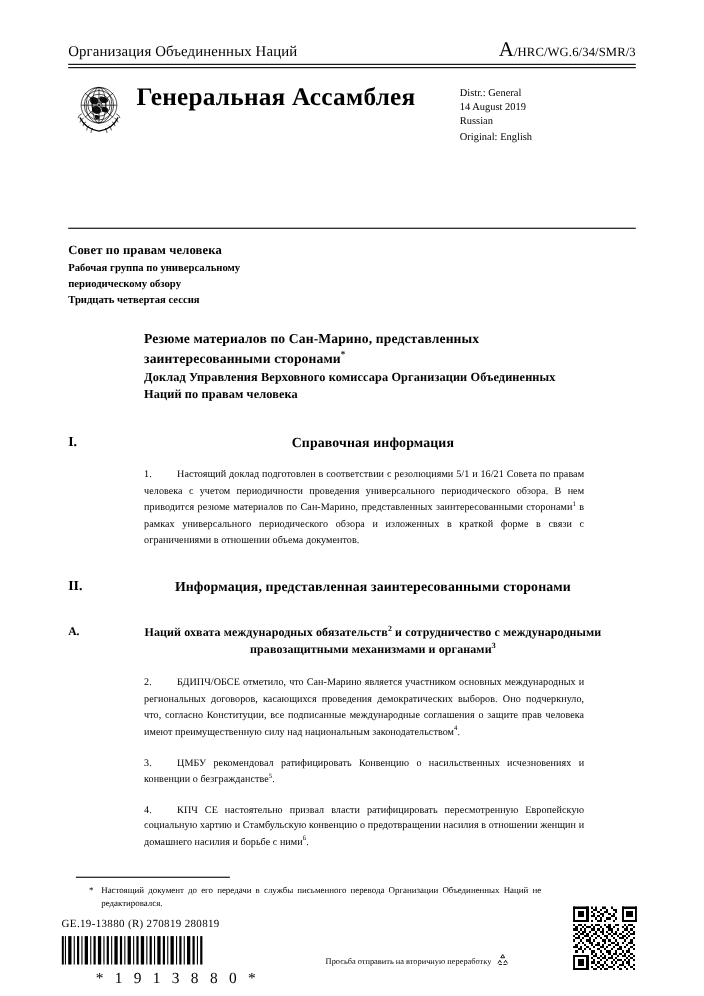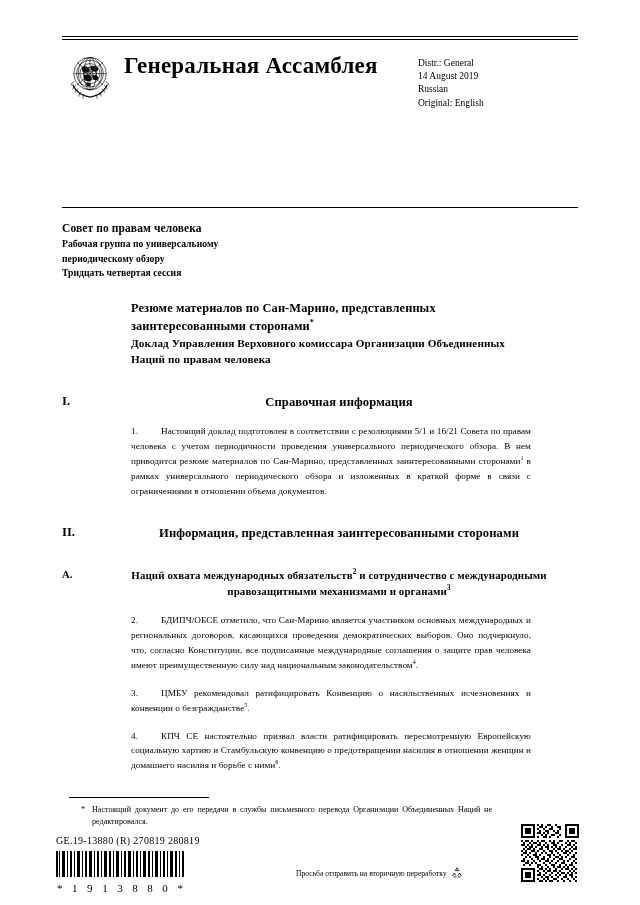--- a/index.html
+++ b/index.html
@@ -225,25 +225,26 @@
     font-size: 10px;
     letter-spacing: 0.3px;
     white-space: nowrap;
   }
   .barcode-wrap {
     position: absolute;
     left: 56px;
     top: 851px;
   }
   .barcode-digits {
-    font-size: 11px;
+    font-size: 14px;
     letter-spacing: 3.4px;
     margin-top: 1px;
     padding-left: 1px;
     white-space: nowrap;
+    margin-left: 30px;
   }
   .recycle-line {
     position: absolute;
     left: 296px;
     top: 866px;
     font-size: 7.6px;
     display: flex;
     align-items: center;
     gap: 3px;
     white-space: nowrap;
@@ -254,20 +255,24 @@
     left: 521px;
     top: 824px;
   }
 </style>
 </head>
 <body>
 
 <div class="page">
 
   <div class="masthead">
+    <div class="masthead-top">
+      <div class="org-name">Организация Объединенных Наций</div>
+      <div class="doc-symbol"><span class="big-a">A</span><span>/HRC/WG.6/34/SMR/3</span></div>
+    </div>
     <div class="rule-thick"></div>
     <div class="rule-under"></div>
 
     <div class="masthead-body">
       <div class="emblem-wrap">
         <svg width="56" height="56" viewBox="0 0 100 100">
           <g stroke="#000" fill="none" stroke-width="1.1">
             <circle cx="50" cy="44" r="29"></circle>
             <circle cx="50" cy="44" r="24"></circle>
             <circle cx="50" cy="44" r="18"></circle>

